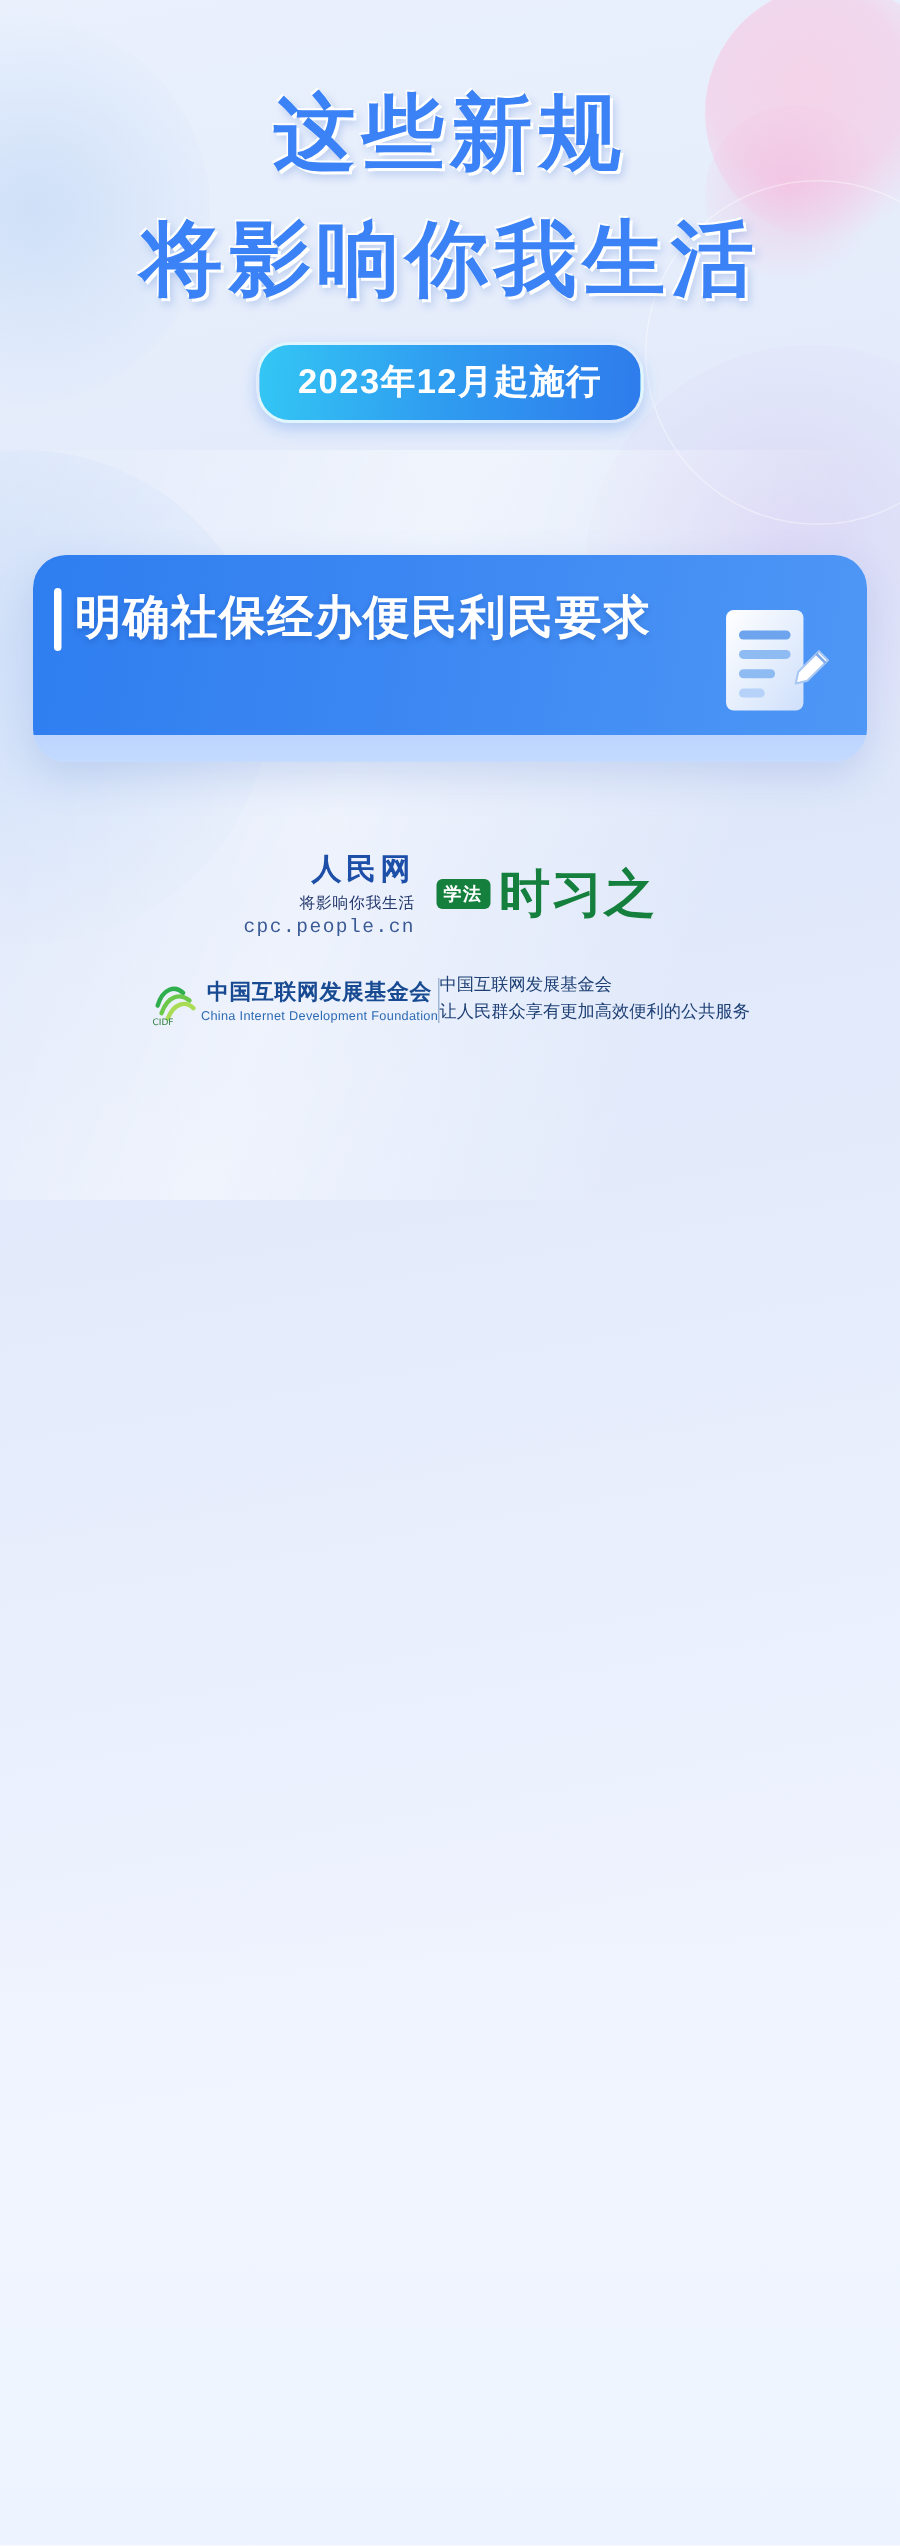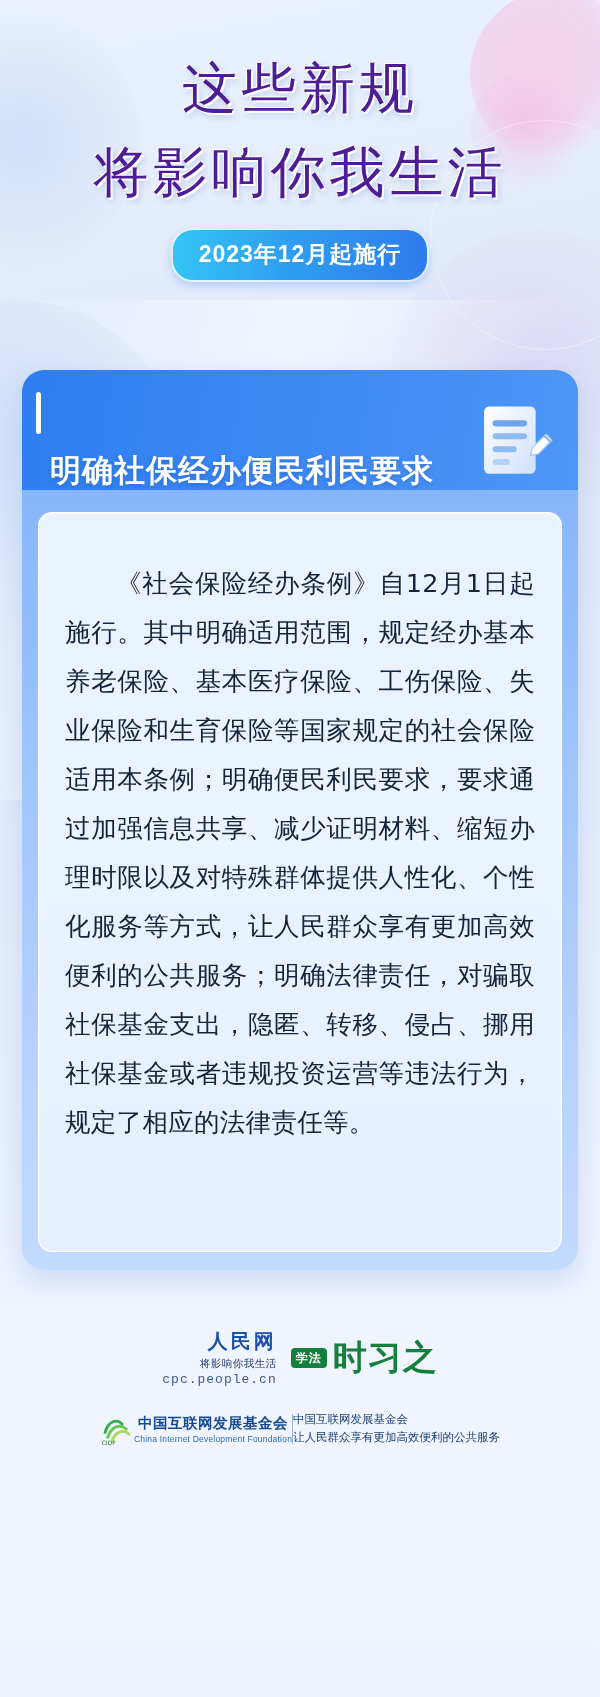--- a/index.html
+++ b/index.html
@@ -71,22 +71,22 @@
 
   
   .header {
     position: relative;
     padding-top: 54px;
     text-align: center;
     z-index: 5;
   }
   .title-line {
     font-family: "DejaVu Sans", "Liberation Sans", sans-serif;
-    font-weight: normal;
-    color: #4c1d95;
+    font-weight: bold;
+    color: #3b82f6;
     letter-spacing: 4px;
     line-height: 1.24;
     text-shadow:
       2px 2px 0 #ffffff,
       -1px -1px 0 #ffffff,
       3px 4px 6px rgba(40,90,200,.25);
   }
   .title-1 { font-size: 55px; }
   .title-2 { font-size: 55px; margin-top: 16px; }
 
@@ -111,22 +111,22 @@
     margin: 88px 22px 0;
     border-radius: 22px;
     background: linear-gradient(180deg, #7ab0fa 0%, #8fbcfb 25%, #a7c9fc 55%, #b9d3fd 80%, #c4daff 100%);
     padding: 0 0 18px;
     box-shadow: 0 10px 26px rgba(90,130,210,.22);
     overflow: hidden;
   }
   .card-head {
     position: relative;
     display: flex;
-    align-items: flex-end;
-    padding: 22px 18px 0 28px;
+    align-items: flex-start;
+    padding: 22px 18px 12px 28px;
     background: linear-gradient(100deg, #2f7ef0 0%, #3a86f2 40%, #4e97f6 100%);
     border-radius: 22px 22px 0 0;
     min-height: 120px;
   }
   .card-head:before {
     content: "";
     position: absolute;
     left: 14px; top: 22px;
     width: 5px; height: 42px;
     background: #ffffff;
@@ -288,23 +288,20 @@
       </defs>
       <rect x="14" y="10" width="60" height="78" rx="6" fill="url(#dg)"></rect>
       <rect x="24" y="26" width="40" height="7" rx="3.5" fill="#6ea4ee"></rect>
       <rect x="24" y="41" width="40" height="7" rx="3.5" fill="#8fbbf3"></rect>
       <rect x="24" y="56" width="28" height="7" rx="3.5" fill="#8fbbf3"></rect>
       <rect x="24" y="71" width="20" height="7" rx="3.5" fill="#b6d2f8"></rect>
       <path d="M70 58 L86 42 L93 49 L77 65 L68 67 Z" fill="#ffffff" stroke="#a8c7f2" stroke-width="1.6" stroke-linejoin="round"></path>
       <path d="M84 44 L91 51" stroke="#7fa9ea" stroke-width="2"></path>
     </svg>
   </div>
-  <div class="card-body">
-    <p class="body-text">《社会保险经办条例》自12月1日起施行。其中明确适用范围，规定经办基本养老保险、基本医疗保险、工伤保险、失业保险和生育保险等国家规定的社会保险适用本条例；明确便民利民要求，要求通过加强信息共享、减少证明材料、缩短办理时限以及对特殊群体提供人性化、个性化服务等方式，让人民群众享有更加高效便利的公共服务；明确法律责任，对骗取社保基金支出，隐匿、转移、侵占、挪用社保基金或者违规投资运营等违法行为，规定了相应的法律责任等。</p>
-  </div>
 </div>
 
 <div class="footer">
   <div class="logos-row">
     <div class="logo-people">
       <div class="cn">人民网</div>
       <div class="sub">将影响你我生活</div>
       <div class="url">cpc.people.cn</div>
     </div>
     <div class="logo-xuefa">

